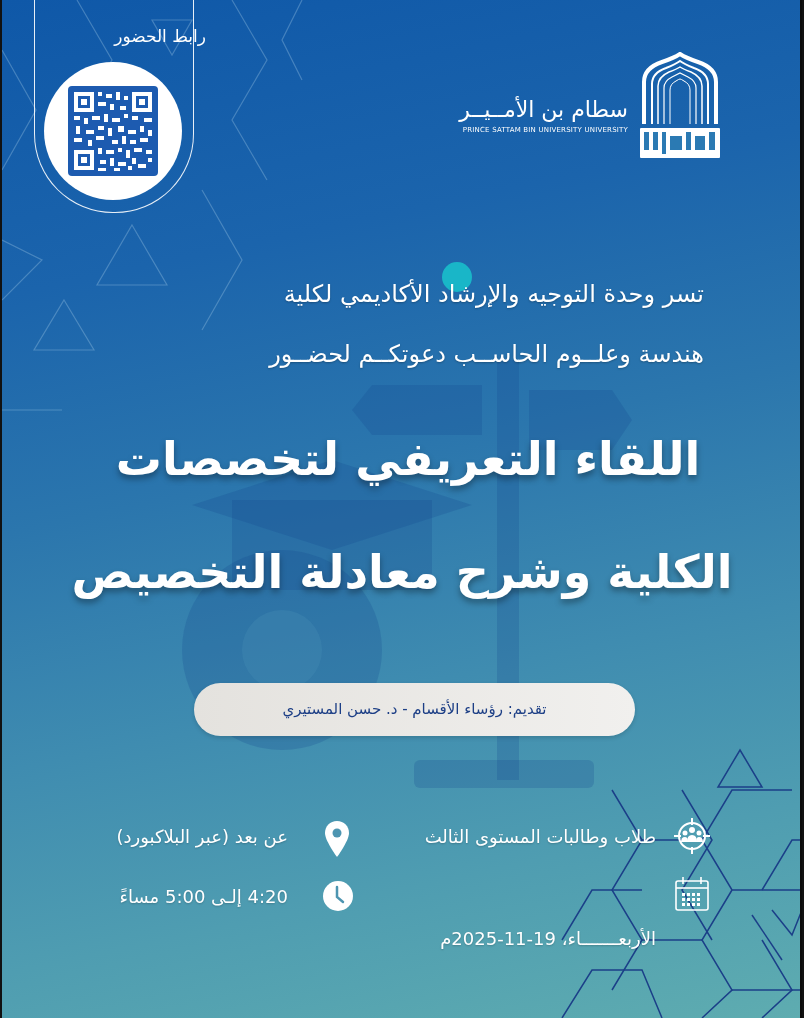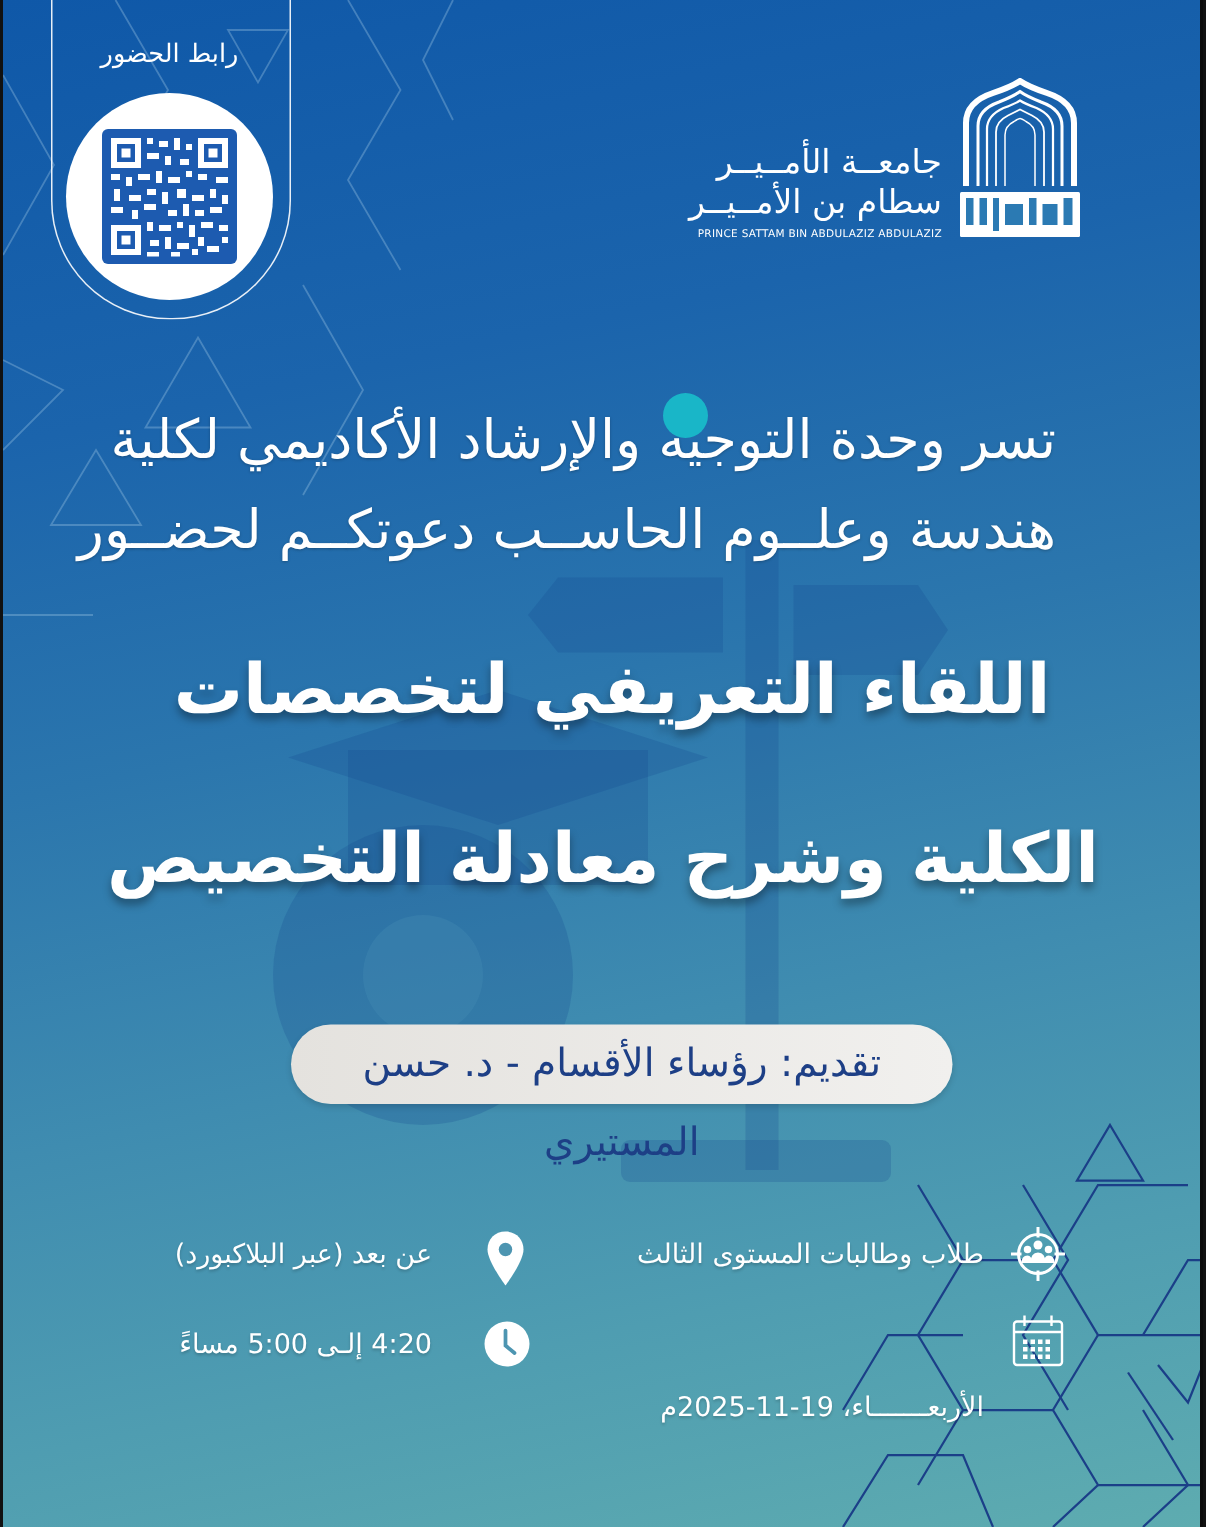--- a/index.html
+++ b/index.html
@@ -12,40 +12,40 @@
     color: #fff;
     direction: rtl;
   }
   .edge-right { position: absolute; right: 0; top: 0; width: 2px; height: 1018px; background: #0b0b0b; }
   svg.bg { position: absolute; left: 0; top: 0; }
   .qr-tab {
     position: absolute; left: 32px; top: -20px; width: 158px; height: 232px;
     border: 1.5px solid rgba(255,255,255,0.9); border-top: none;
     border-radius: 0 0 79px 79px;
   }
-  .qr-label { position: absolute; left: 32px; top: 26px; width: 158px; text-align: center; font-size: 17px; }
+  .qr-label { position: absolute; left: 32px; top: 26px; width: 158px; text-align: right; font-size: 17px; padding-left: 14px; }
   .qr-circle {
     position: absolute; left: 42px; top: 62px; width: 138px; height: 138px;
     background: #fff; border-radius: 50%;
   }
   .qr-code { position: absolute; left: 66px; top: 86px; width: 90px; height: 90px; background: #1d5bb0; border-radius: 4px; }
   .logo-text { position: absolute; right: 174px; top: 96px; text-align: right; }
   .logo-ar1 { font-size: 22px; line-height: 26px; letter-spacing: 0.5px; }
   .logo-ar2 { font-size: 22px; line-height: 28px; }
   .logo-en { font-size: 7px; letter-spacing: 0.2px; direction: ltr; margin-top: 2px; }
   .logo-mark { position: absolute; left: 638px; top: 52px; }
   .dot { position: absolute; left: 440px; top: 262px; width: 30px; height: 30px; border-radius: 50%; background: #19b6c8; }
-  .intro { position: absolute; right: 98px; top: 264px; text-align: right; font-size: 36px; line-height: 60px; text-shadow: 0 1px 2px rgba(0,0,0,0.25); }
+  .intro { position: absolute; right: 98px; top: 264px; text-align: right; font-size: 24px; line-height: 60px; text-shadow: 0 1px 2px rgba(0,0,0,0.25); }
   .title { position: absolute; left: 0; width: 800px; text-align: center; font-size: 46px; font-weight: bold; text-shadow: 0 4px 6px rgba(0,0,0,0.35); }
   .title.l1 { top: 432px; padding-left: 6px; }
   .title.l2 { top: 545px; }
   .pill {
     position: absolute; left: 192px; top: 683px; width: 441px; height: 53px;
     background: linear-gradient(90deg, #e4e2de, #f1f0ee); border-radius: 27px;
-    color: #1d3f86; font-size: 26px; line-height: 53px; text-align: center;
+    color: #1d3f86; font-size: 15px; line-height: 53px; text-align: center;
     box-shadow: 0 2px 4px rgba(0,0,0,0.15);
   }
   .info { position: absolute; font-size: 18px; white-space: nowrap; text-shadow: 0 1px 2px rgba(0,0,0,0.2); }
   .ico { position: absolute; }
 </style>
 </head>
 <body>
 
 <div class="poster">
 
@@ -152,23 +152,22 @@
           <rect x="70" y="78" width="8" height="4"></rect>
           <rect x="80" y="72" width="4" height="4"></rect>
         <rect x="30" y="82" width="8" height="3"></rect>
           <rect x="46" y="82" width="6" height="3"></rect>
           <rect x="60" y="80" width="4" height="4"></rect>
       </g>
     </svg>
   </div>
 
   <div class="logo-text">
-    <div class="logo-ar1">جامعــة الأمــيــر</div>
     <div class="logo-ar2">سطام بن الأمــيــر</div>
-    <div class="logo-en">PRINCE SATTAM BIN ABDULAZIZ ABDULAZIZ</div>
+    <div class="logo-en">PRINCE SATTAM BIN UNIVERSITY UNIVERSITY</div>
   </div>
   <div class="logo-mark">
     <svg width="80" height="110" viewBox="0 0 80 110">
       <g fill="none" stroke="#fff">
         <path d="M4,72 L4,30 Q4,16 22,10 Q34,6 40,2 Q46,6 58,10 Q76,16 76,30 L76,72" stroke-width="4"></path>
         <path d="M12,72 L12,32 Q12,21 26,16 Q36,12 40,9 Q44,12 54,16 Q68,21 68,32 L68,72" stroke-width="2"></path>
         <path d="M18,72 L18,34 Q18,25 29,20 Q37,17 40,15 Q43,17 51,20 Q62,25 62,34 L62,72" stroke-width="1.5"></path>
         <path d="M24,72 L24,36 Q24,29 32,25 Q38,22 40,21 Q42,22 48,25 Q56,29 56,36 L56,72" stroke-width="1.2"></path>
         <path d="M30,72 L30,38 Q30,32 36,29 Q39,27 40,27 Q41,27 44,29 Q50,32 50,38 L50,72" stroke-width="1"></path>
       </g>

